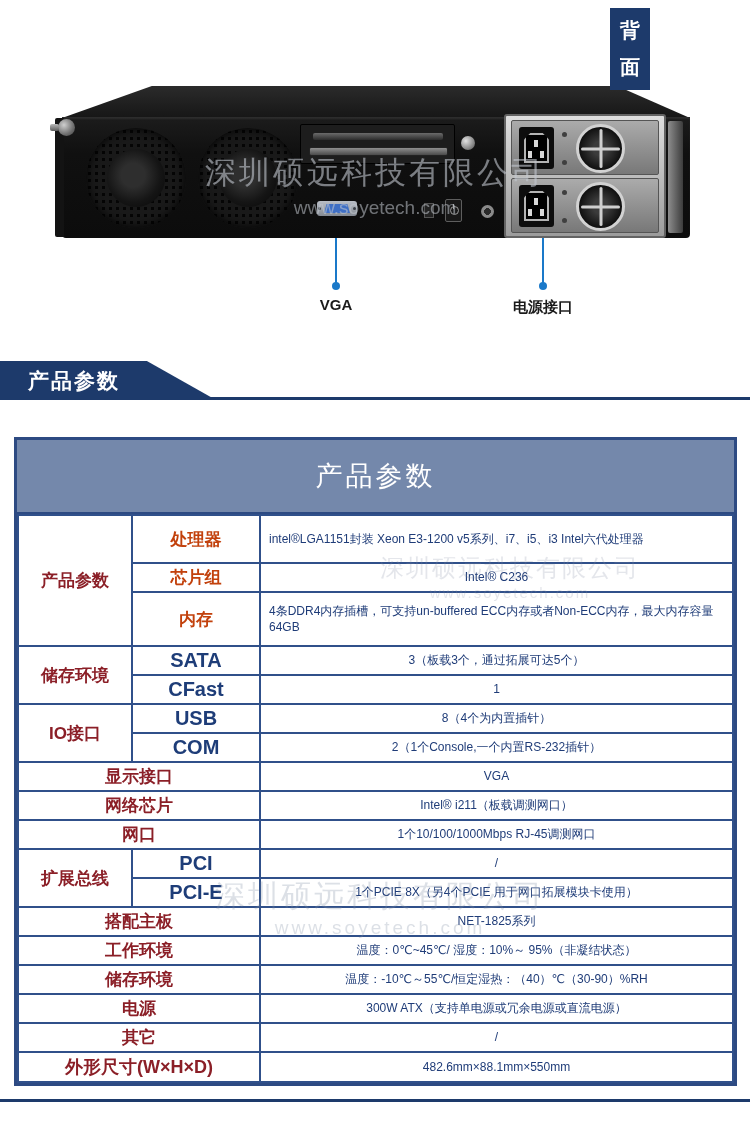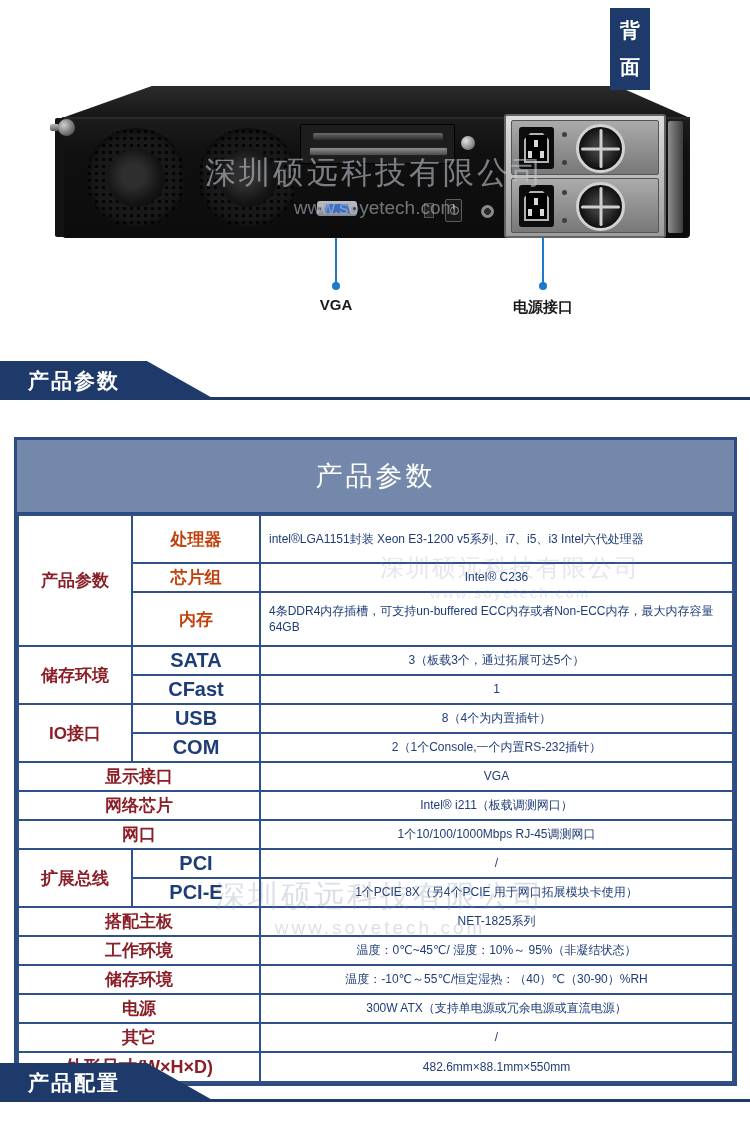--- a/index.html
+++ b/index.html
@@ -303,14 +303,13 @@
   <div>深圳硕远科技有限公司</div>
   <div class="site">www.soyetech.com</div>
 </div>
 <div class="table-watermark wm2">
   <div>深圳硕远科技有限公司</div>
   <div class="site">www.soyetech.com</div>
 </div>
 
 <div class="section-bar bar-config">
   <div class="underline"></div>
-  <div class="flag">产品配置</div>
 </div>
 
 </body></html>

